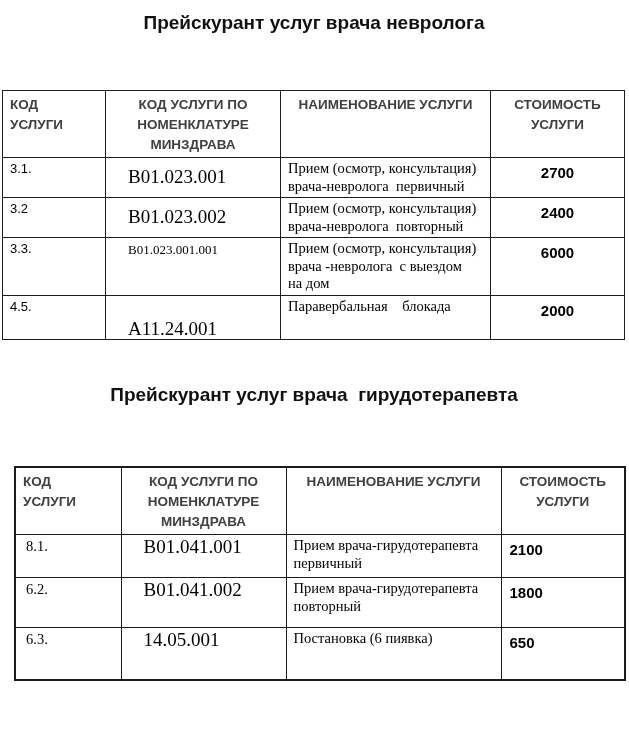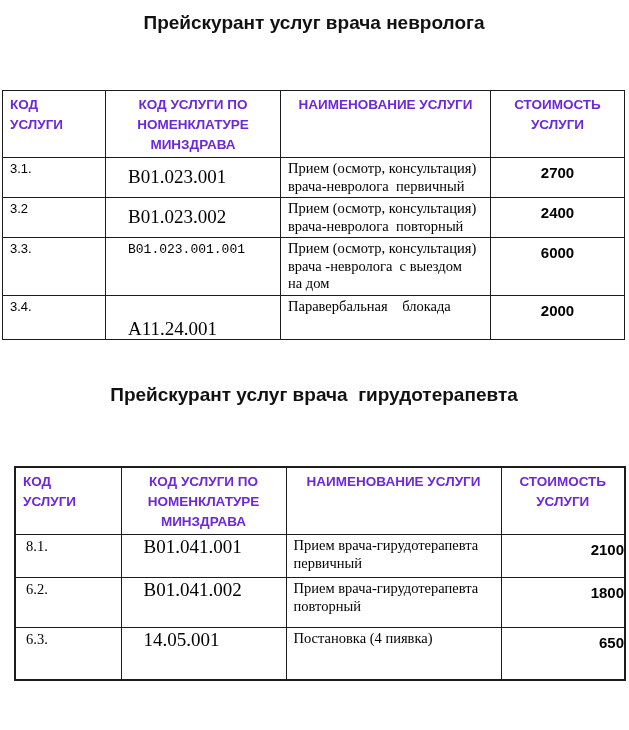--- a/index.html
+++ b/index.html
@@ -45,59 +45,59 @@
   #table-hirudo { border: 2px solid #1c1c1c; }
 
   
   .price-table th {
     font-family: "Liberation Sans", sans-serif;
     font-weight: bold;
     font-size: 13.5px;
     line-height: 20px;
     padding: 4px 5px 2px 5px;
     text-align: center;
-    color: #6d28d9;
+    color: #404040;
   }
   .price-table th.h-code { text-align: left; padding-left: 7px; }
 
   
   .cell-code {
     font-size: 13px;
     line-height: 16px;
     padding: 3px 4px 2px 7px;
     font-family: "Liberation Sans", sans-serif;
     margin-left: 48px;
   }
   .cell-nomen {
     font-family: "Liberation Serif", serif;
     font-size: 19px;
     line-height: 17px;
     padding: 3px 4px 2px 22px;
   }
   .cell-nomen.sans {
-    font-family: Liberation Mono, monospace;
+    font-family: Liberation Serif, serif;
     font-size: 13px;
   }
   .cell-nomen.pushed { padding-top: 10px; }
   .cell-nomen.pushed-sm { padding-top: 24px; }
   .cell-name {
     font-family: "Liberation Serif", serif;
     font-size: 14.5px;
     line-height: 17.5px;
     padding: 2px 4px 2px 7px;
   }
   .cell-price {
     font-family: "Liberation Sans", sans-serif;
     font-weight: bold;
     font-size: 15px;
     line-height: 17px;
     padding-top: 6px;
     text-align: center;
   }
-  #table-hirudo .cell-price { text-align: right; padding-left: 8px; }
+  #table-hirudo .cell-price { text-align: left; padding-left: 8px; }
   #table-hirudo .cell-code  {
     font-family: "Liberation Serif", serif;
     font-size: 14.5px;
     padding-left: 10px;
   }
   #table-hirudo .cell-nomen { }
 </style>
 </head>
 <body>
 
@@ -137,21 +137,21 @@
   </tr>
   <tr style="height:53px">
     <td class="cell-code">3.3.</td>
     <td class="cell-nomen sans">B01.023.001.001</td>
     <td class="cell-name">Прием (осмотр, консультация)
 врача -невролога  с выездом
 на дом</td>
     <td class="cell-price">6000</td>
   </tr>
   <tr style="height:28px">
-    <td class="cell-code">3.4.</td>
+    <td class="cell-code">4.5.</td>
     <td class="cell-nomen pushed-sm">A11.24.001</td>
     <td class="cell-name">Паравербальная    блокада</td>
     <td class="cell-price">2000</td>
   </tr>
 </tbody>
   </table>
 
 <div id="title-hirudo" class="doc-title">Прейскурант услуг врача  гирудотерапевта</div>
 
 <table id="table-hirudo" class="price-table">
@@ -182,17 +182,17 @@
   <tr style="height:50px">
     <td class="cell-code">6.2.</td>
     <td class="cell-nomen">B01.041.002</td>
     <td class="cell-name">Прием врача-гирудотерапевта
 повторный</td>
     <td class="cell-price">1800</td>
   </tr>
   <tr style="height:52px">
     <td class="cell-code">6.3.</td>
     <td class="cell-nomen">14.05.001</td>
-    <td class="cell-name">Постановка (4 пиявка)</td>
+    <td class="cell-name">Постановка (6 пиявка)</td>
     <td class="cell-price">650</td>
   </tr>
 </tbody>
   </table>
 
 </body></html>

